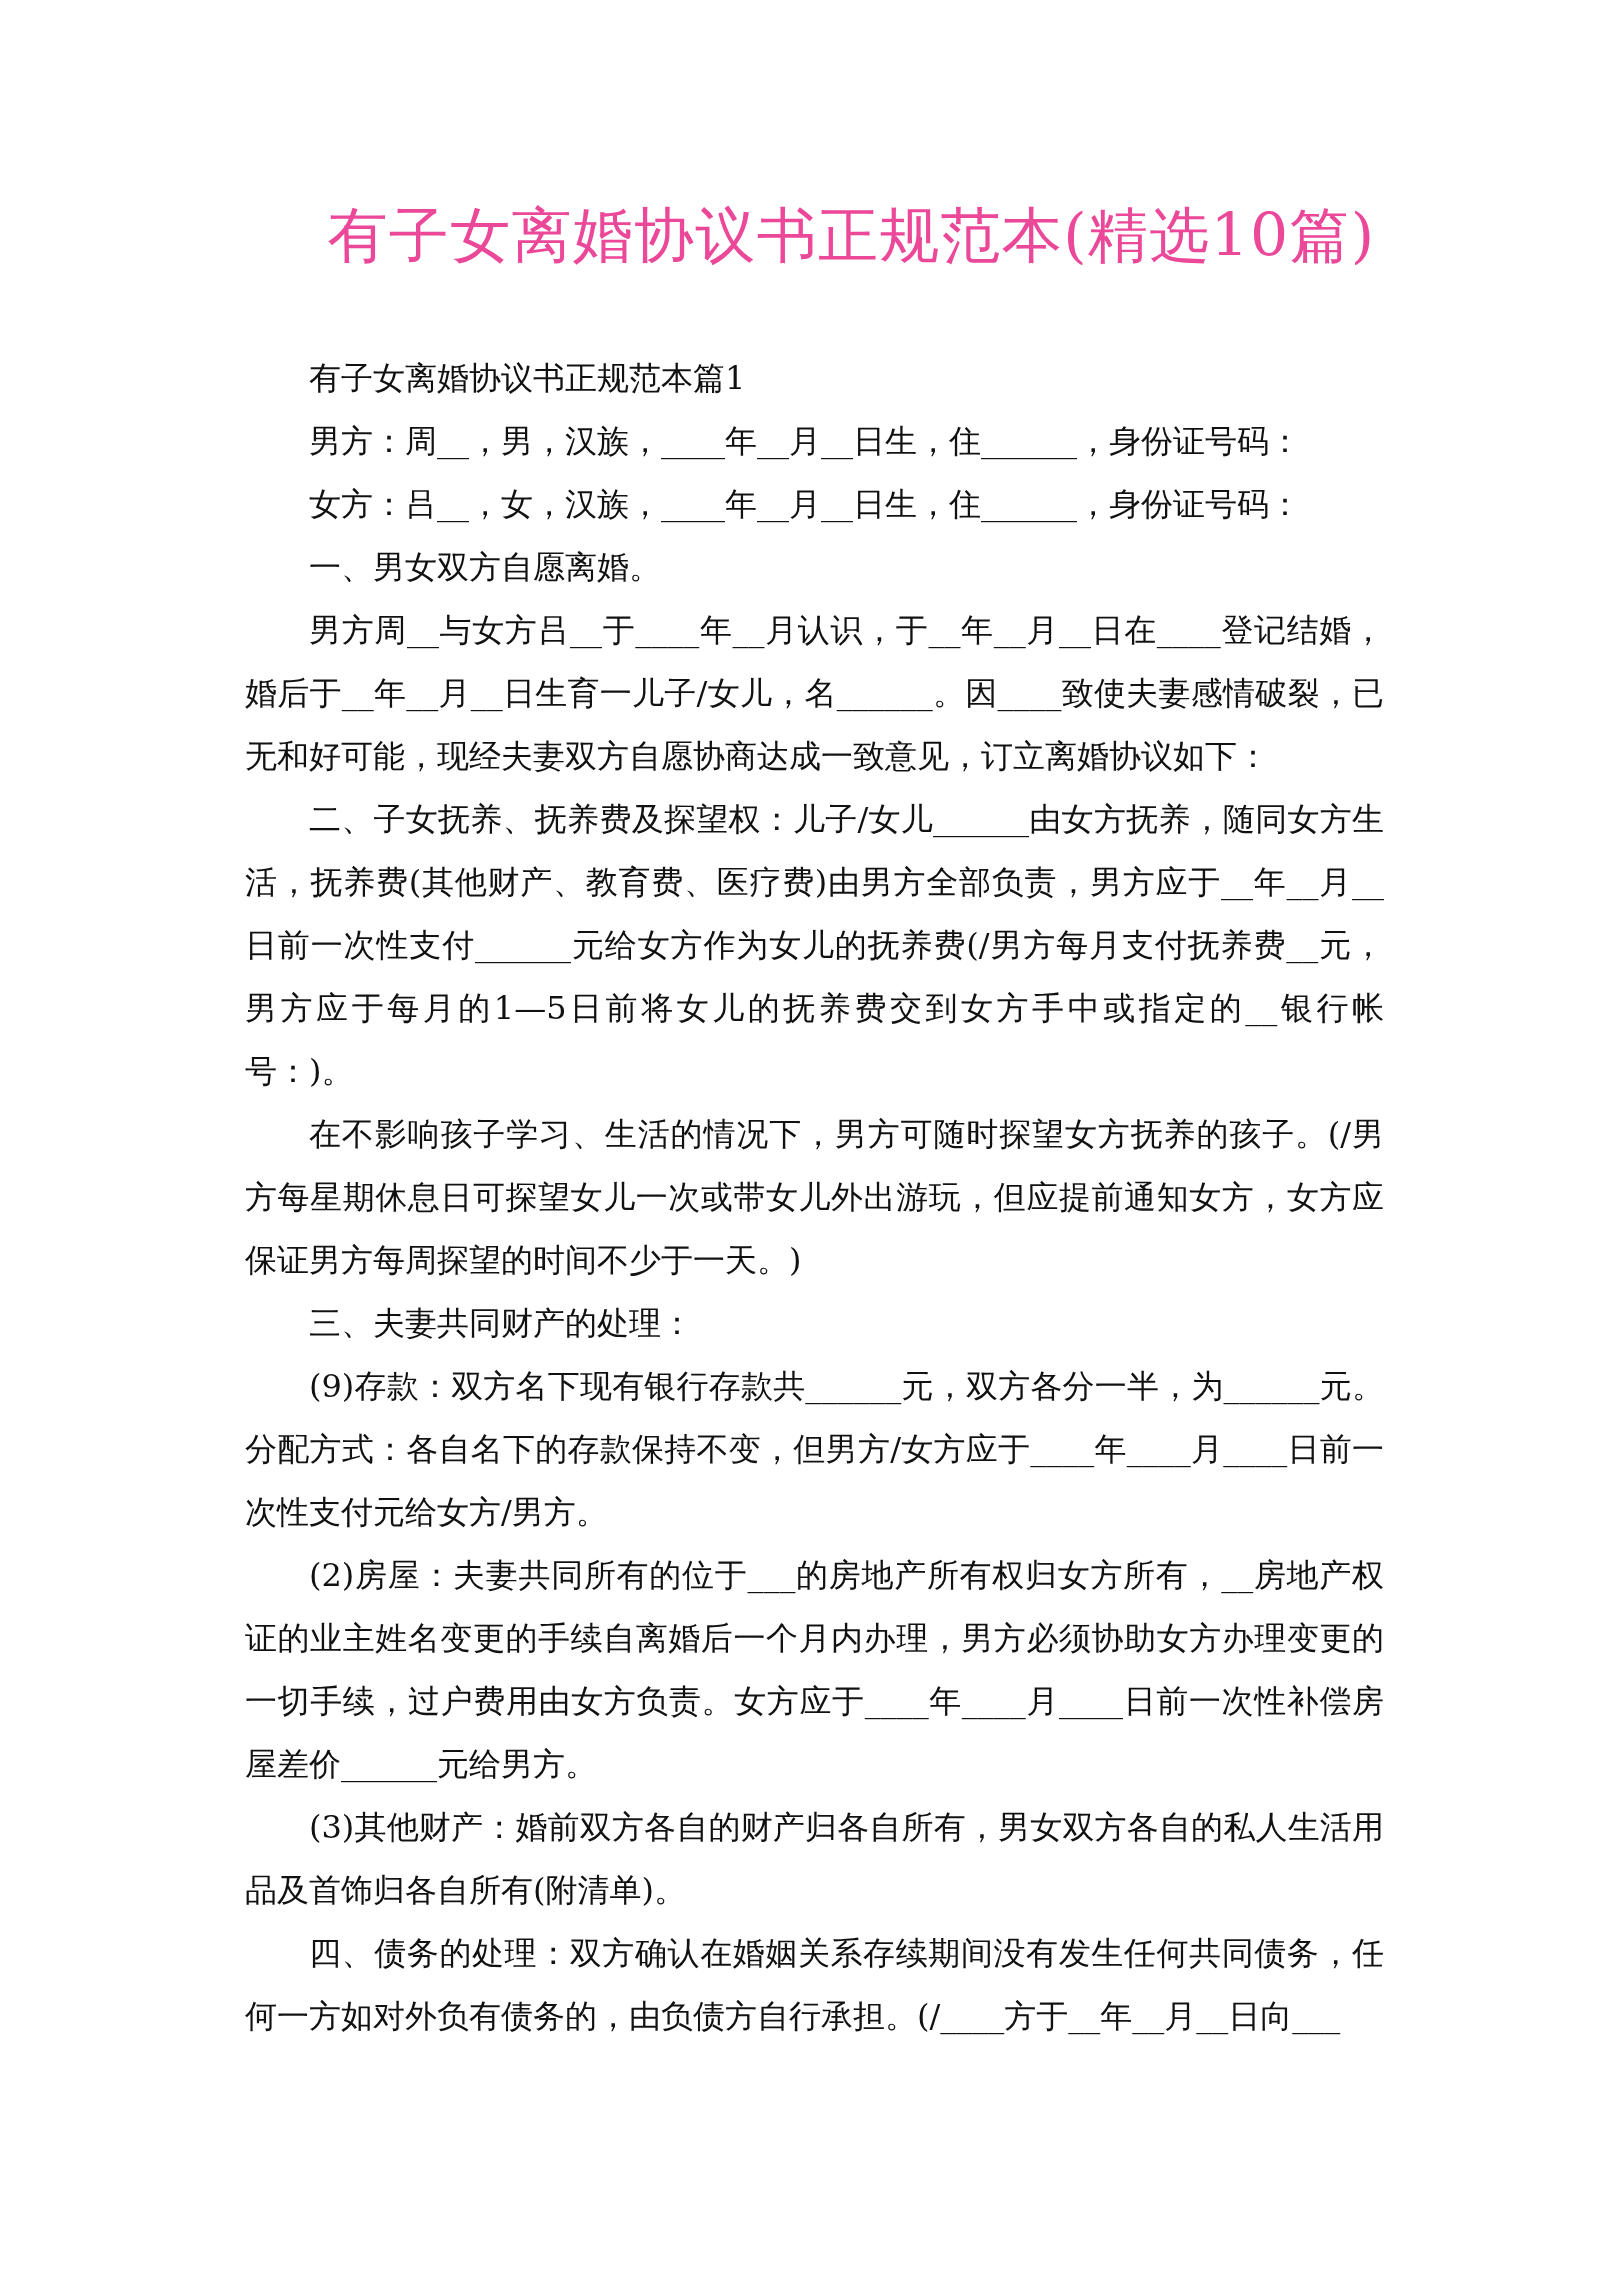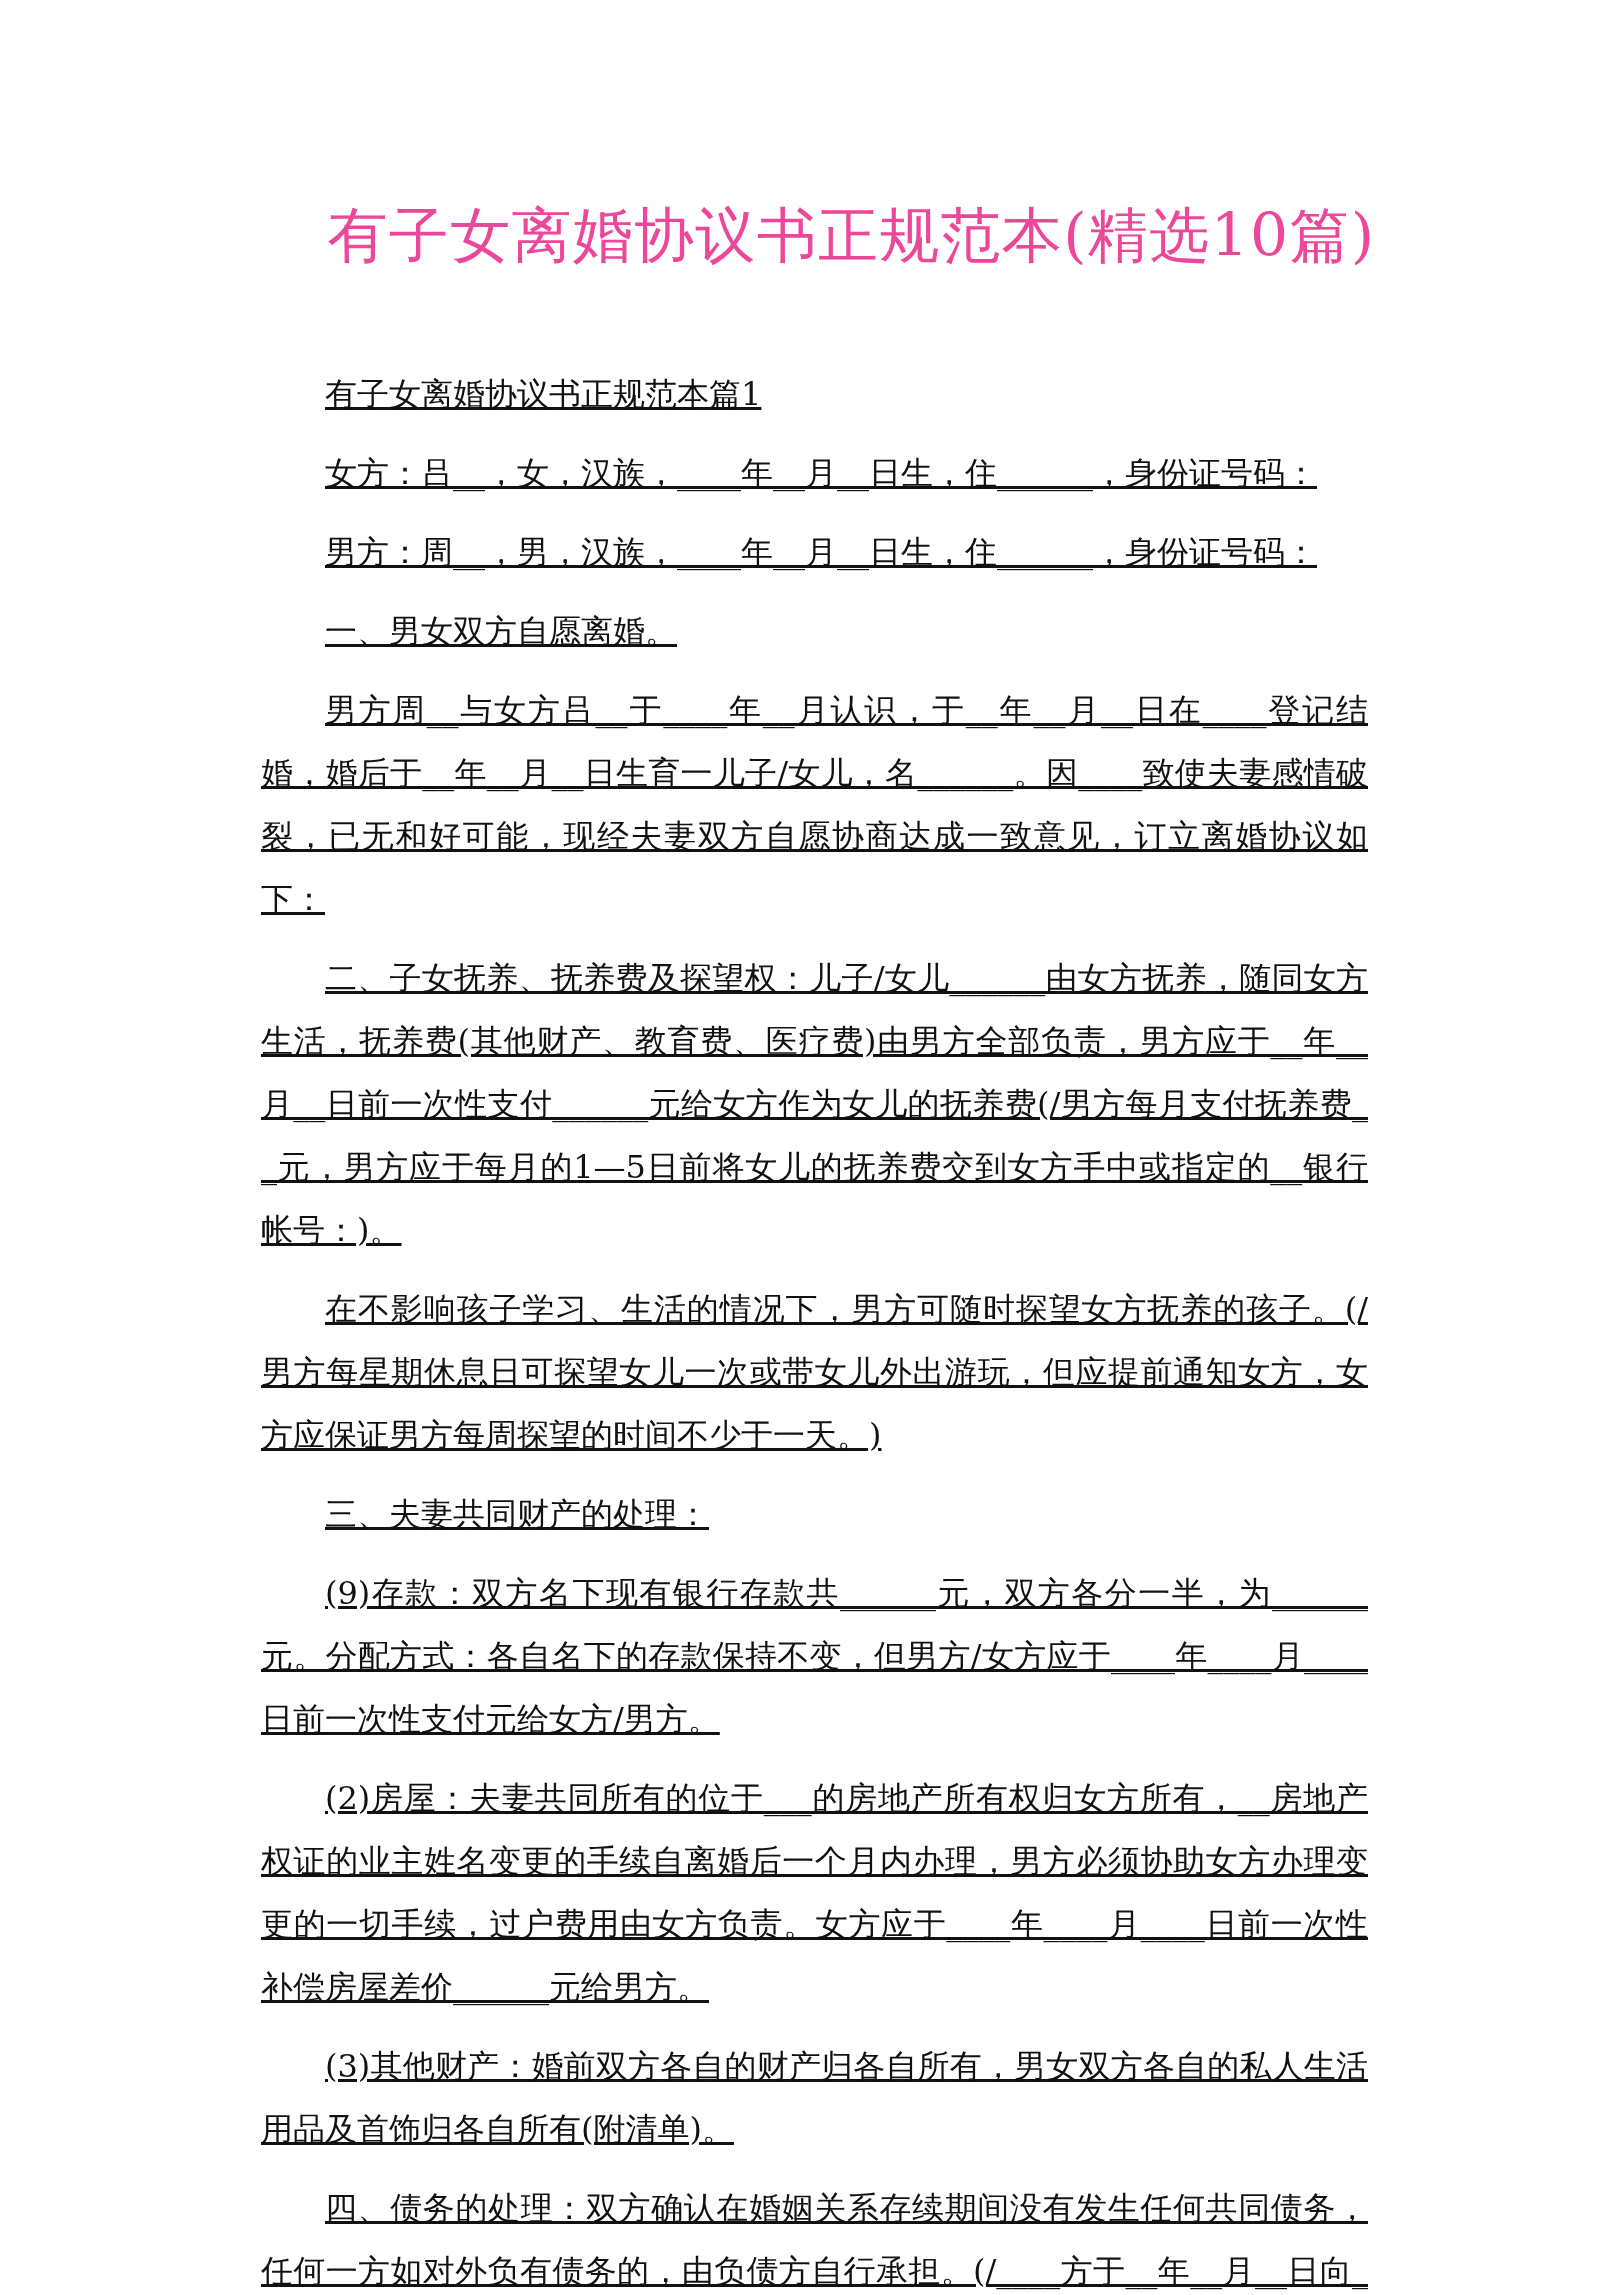--- a/index.html
+++ b/index.html
@@ -41,39 +41,38 @@
       position: absolute;
       left: 245px;
       top: 347px;
       width: 1139px;
       font-size: 32px;
       line-height: 63px;
       text-align: justify;
       text-justify: inter-character;
     }
     .body-text p {
-      margin: 16px;
+      margin: 0;
       text-indent: 2em;
       word-break: break-all;
-      text-decoration: underline;
     }
     .body-text p.section-heading {
       text-indent: 2em;
     }
   </style>
 </head>
 <body>
 
 <div class="page">
   <h1 class="doc-title">有子女离婚协议书正规范本(精选10篇)</h1>
 
   <div class="body-text">
     <p class="section-heading">有子女离婚协议书正规范本篇1</p>
+    <p>男方：周__，男，汉族，____年__月__日生，住______，身份证号码：</p>
     <p>女方：吕__，女，汉族，____年__月__日生，住______，身份证号码：</p>
-    <p>男方：周__，男，汉族，____年__月__日生，住______，身份证号码：</p>
     <p>一、男女双方自愿离婚。</p>
     <p>男方周__与女方吕__于____年__月认识，于__年__月__日在____登记结婚，婚后于__年__月__日生育一儿子/女儿，名______。因____致使夫妻感情破裂，已无和好可能，现经夫妻双方自愿协商达成一致意见，订立离婚协议如下：</p>
     <p>二、子女抚养、抚养费及探望权：儿子/女儿______由女方抚养，随同女方生活，抚养费(其他财产、教育费、医疗费)由男方全部负责，男方应于__年__月__日前一次性支付______元给女方作为女儿的抚养费(/男方每月支付抚养费__元，男方应于每月的1—5日前将女儿的抚养费交到女方手中或指定的__银行帐号：)。</p>
     <p>在不影响孩子学习、生活的情况下，男方可随时探望女方抚养的孩子。(/男方每星期休息日可探望女儿一次或带女儿外出游玩，但应提前通知女方，女方应保证男方每周探望的时间不少于一天。)</p>
     <p>三、夫妻共同财产的处理：</p>
     <p>(9)存款：双方名下现有银行存款共______元，双方各分一半，为______元。分配方式：各自名下的存款保持不变，但男方/女方应于____年____月____日前一次性支付元给女方/男方。</p>
     <p>(2)房屋：夫妻共同所有的位于___的房地产所有权归女方所有，__房地产权证的业主姓名变更的手续自离婚后一个月内办理，男方必须协助女方办理变更的一切手续，过户费用由女方负责。女方应于____年____月____日前一次性补偿房屋差价______元给男方。</p>
     <p>(3)其他财产：婚前双方各自的财产归各自所有，男女双方各自的私人生活用品及首饰归各自所有(附清单)。</p>
     <p>四、债务的处理：双方确认在婚姻关系存续期间没有发生任何共同债务，任何一方如对外负有债务的，由负债方自行承担。(/____方于__年__月__日向___</p>
   </div>

